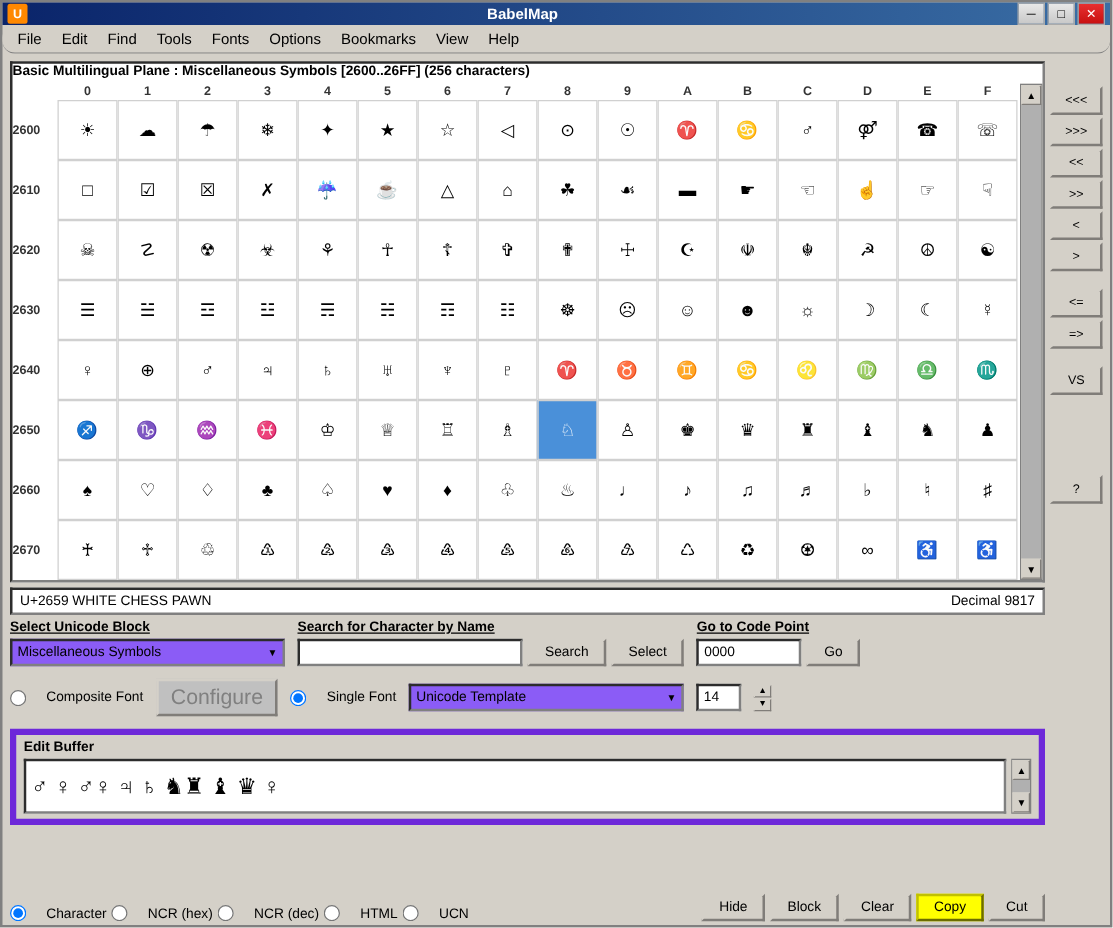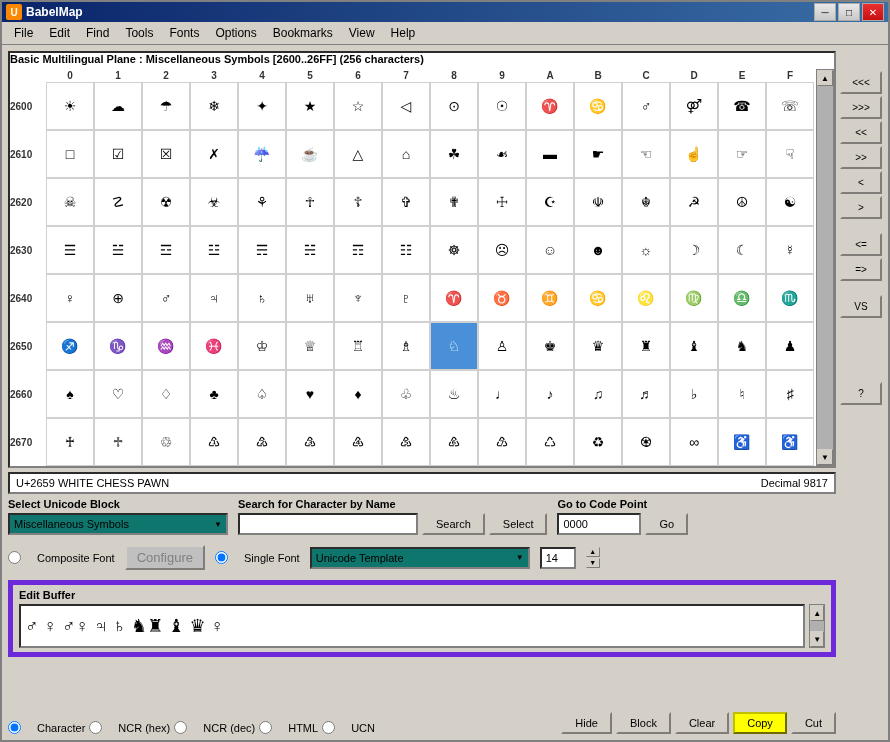--- a/index.html
+++ b/index.html
@@ -34,39 +34,41 @@
       border-radius: 2px;
       font-size: 10px;
       color: white;
       display: flex; align-items: center; justify-content: center;
       font-weight: bold;
     }
     .title-bar-title {
       flex: 1;
       font-size: 12px;
       font-weight: bold;
+      text-align: center;
     }
     .title-bar-buttons {
       display: flex; gap: 2px;
     }
     .tb-btn {
       width: 22px; height: 18px;
       border: 1px solid #aaa;
       background: linear-gradient(to bottom, #e8e8e8, #c8c8c8);
       color: black;
       font-size: 10px;
       cursor: pointer;
       display: flex; align-items: center; justify-content: center;
     }
     .tb-btn.close { background: linear-gradient(to bottom, #e83030, #c81010); color: white; }
     .menu-bar {
       background: #d4d0c8;
       border-bottom: 1px solid #808080;
       display: flex;
       padding: 2px 4px;
+      border-radius: 10px;
     }
     .menu-item {
       padding: 2px 8px;
       cursor: pointer;
       font-size: 12px;
     }
     .main-content {
       flex: 1;
       padding: 6px;
       display: flex;
@@ -139,24 +141,25 @@
       align-items: flex-start;
     }
     .form-group {
       display: flex;
       flex-direction: column;
       gap: 3px;
     }
     .form-label {
       font-size: 11px;
       font-weight: bold;
+      text-decoration: underline;
     }
     .select-control {
       border: 2px inset #808080;
-      background: #0f766e;
+      background: #8b5cf6;
       padding: 3px 4px;
       font-size: 11px;
       display: flex;
       align-items: center;
       justify-content: space-between;
       width: 220px;
       cursor: pointer;
       gap: 44px;
     }
     .select-arrow { font-size: 8px; }
@@ -254,21 +257,21 @@
     .grid-scroll-row {
       display: flex;
       gap: 2px;
     }
     .configure-btn {
       padding: 3px 10px;
       border: 2px outset #d4d0c8;
       background: #c0c0c0;
       color: #808080;
       cursor: default;
-      font-size: 13px;
+      font-size: 17px;
     }
     .go-input { width: 84px; }
     .goto-group { display: flex; flex-direction: column; gap: 3px; }
     .inline-flex { display: flex; align-items: center; gap: 4px; }
   </style>
 </head>
 <body>
 
 <div class="window">
 

